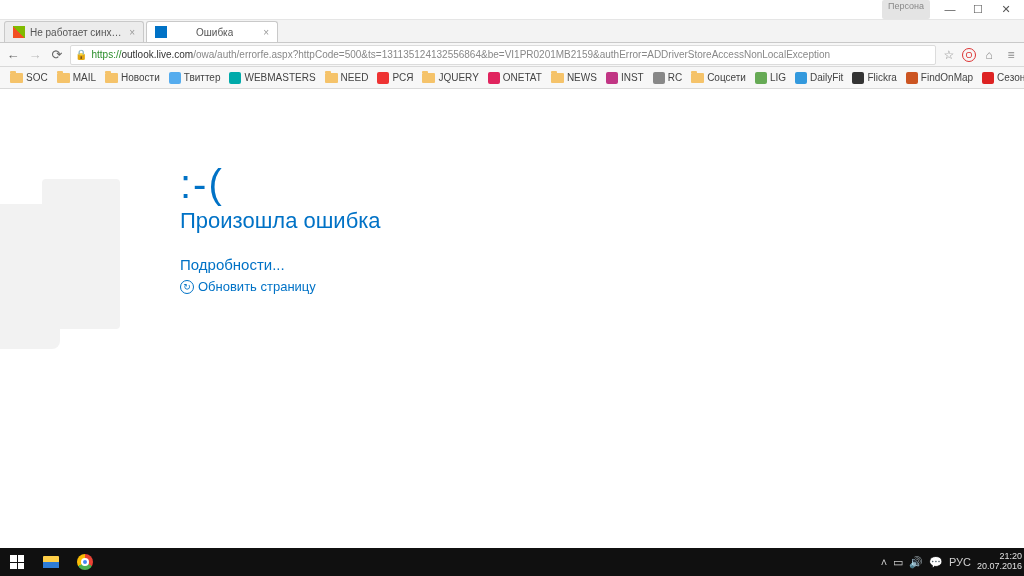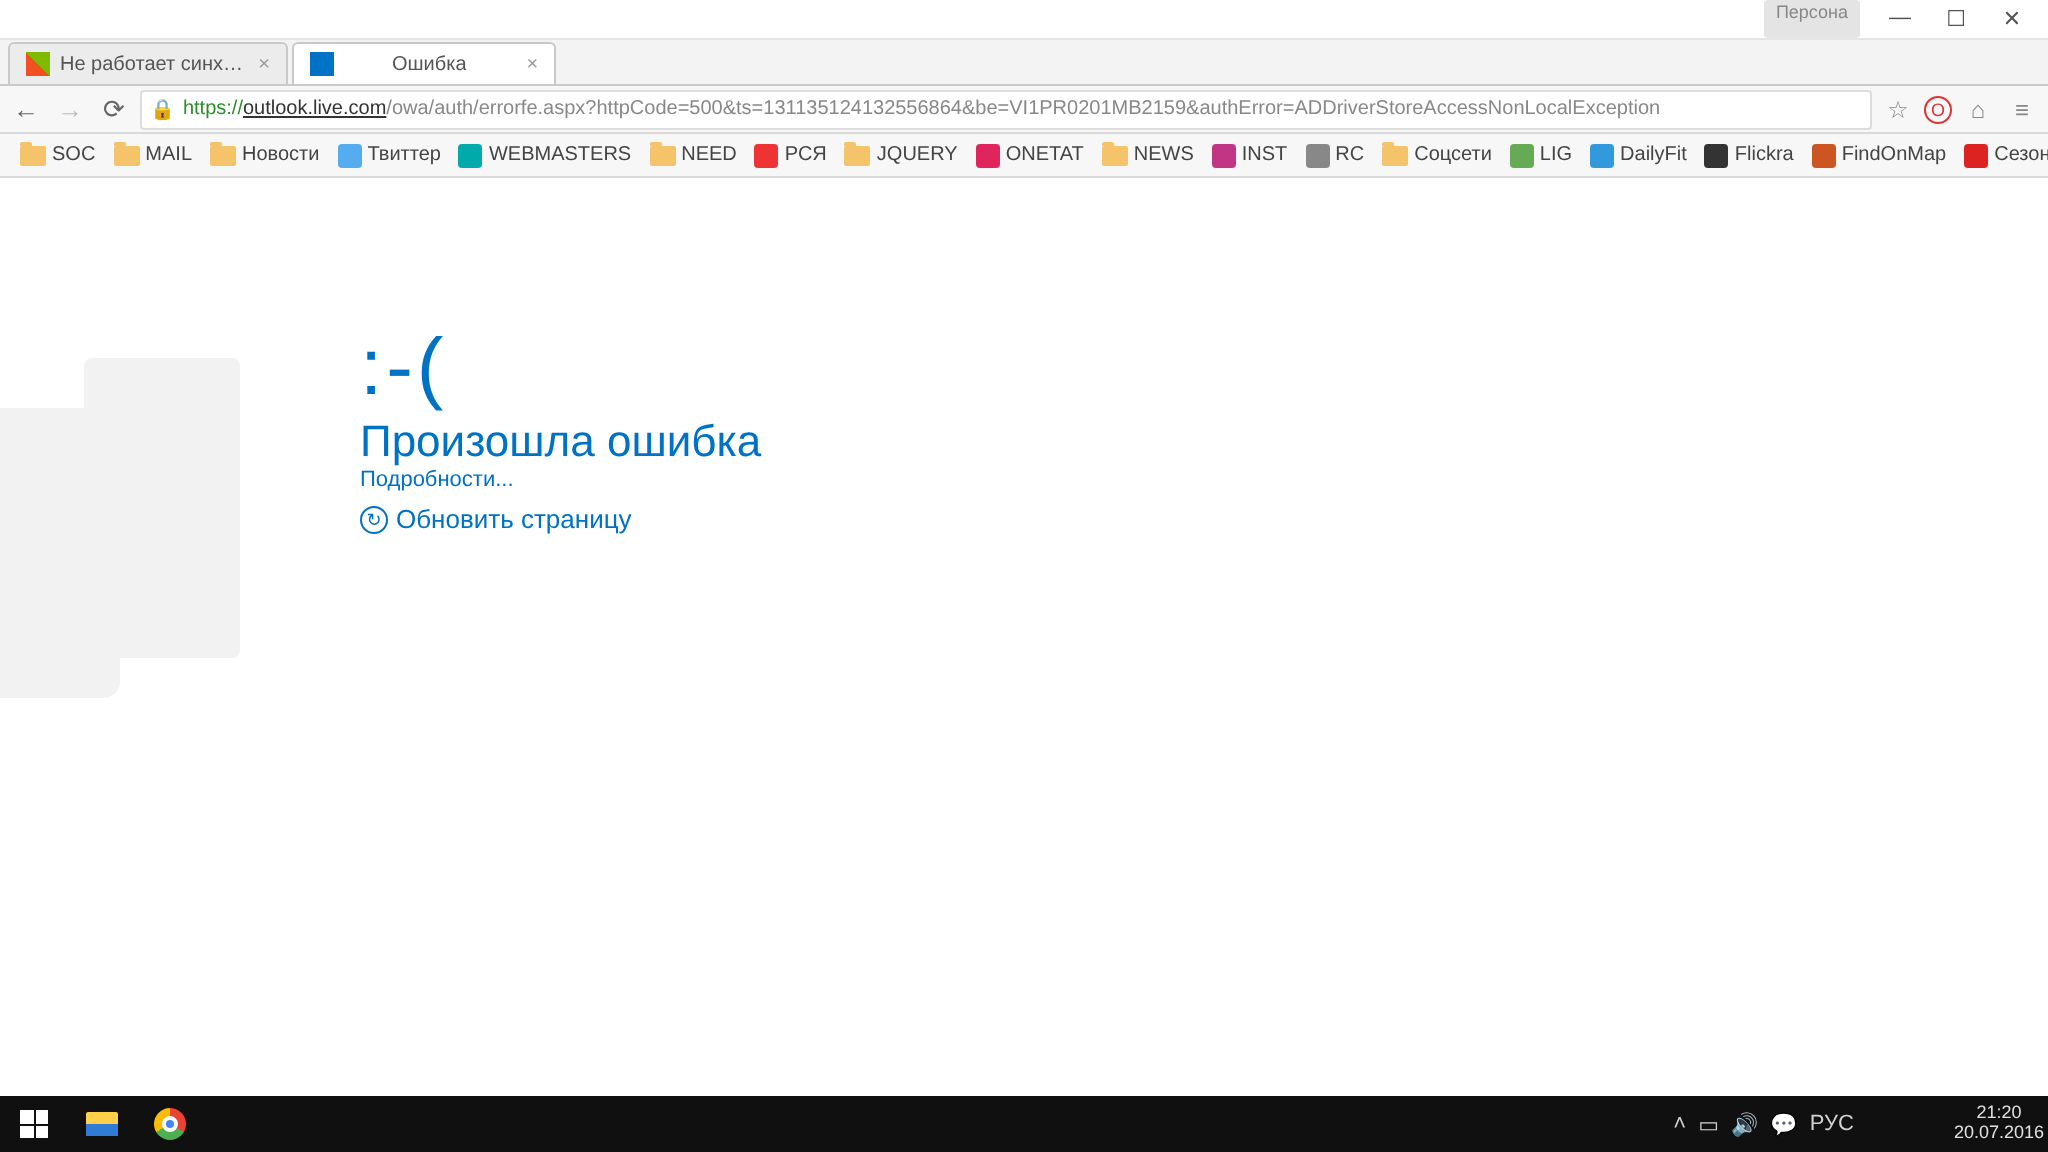--- a/index.html
+++ b/index.html
@@ -17,49 +17,49 @@
   .tab .tablabel { white-space:nowrap; overflow:hidden; text-overflow:ellipsis; flex:1;}
   .tab .tabclose { margin-left:6px; font-size:10px; color:#999; }
   .fi-ms { background:linear-gradient(45deg,#f25022 50%, #7fba00 50%); }
   .fi-ol { background:#0072c6; }
   
   .addrrow { height:24px; background:#f7f7f7; display:flex; align-items:center; padding:0 4px; border-bottom:1px solid #d9d9d9; gap:4px;}
   .navicon { width:18px; height:18px; display:flex; align-items:center; justify-content:center; color:#666; font-size:13px;}
   .addr { flex:1; display:flex; align-items:center; height:20px; background:#fff; border:1px solid #dcdcdc; border-radius:2px; padding:0 4px; font-size:10px; color:#555; overflow:hidden; white-space:nowrap;}
   .addr .lock { color:#2a8e2a; font-size:10px; margin-right:4px;}
   .addr .proto { color:#2a8e2a; }
-  .addr .host { color:#333;text-decoration:underline; }
+  .addr .host { color:#333; }
   .addr .rest { color:#888; }
   .righticon { width:18px; height:18px; display:flex; align-items:center; justify-content:center; font-size:12px; color:#888;}
   .righticon.red { color:#d33; border:1px solid #d33; border-radius:50%; width:14px; height:14px; font-size:9px;}
   
   .bmrow { height:22px; background:#f7f7f7; display:flex; align-items:center; padding:0 10px; border-bottom:1px solid #d9d9d9; gap:9px; font-size:10px; color:#444; overflow:hidden;}
   .bm { display:flex; align-items:center; gap:3px; white-space:nowrap;}
   .bm .ico { width:12px; height:12px; border-radius:2px; flex:none;}
   .folder { width:13px; height:10px; background:#f5c36a; border-radius:1px; position:relative;}
   .folder:before { content:""; position:absolute; top:-2px; left:0; width:6px; height:2px; background:#f5c36a; border-radius:1px 1px 0 0;}
   .bmrow .spacer { flex:1; }
   
   .page { position:relative; height: calc(576px - 20px - 23px - 24px - 22px - 28px); background:#fff; }
   .watermark { position:absolute; left:-20px; top:60px; width:150px; height:260px; }
   .watermark svg path, .watermark svg rect { fill:#f2f2f2; }
   .errblock { position:absolute; left:180px; top:75px; }
   .sadface { font-size:40px; color:#0072c6; font-family: "Segoe UI Light","Segoe UI",sans-serif; font-weight:300; letter-spacing:2px; line-height:1;}
   .errtitle { font-size:22px; color:#0072c6; font-weight:400; margin-top:4px; font-family:"Segoe UI Light","Segoe UI",sans-serif;}
   .errmsg { font-size:11px; color:#666; margin-top:18px; }
-  .details { font-size:11px; color:#0072c6; }
+  .details { font-size:15px; color:#0072c6; margin-top:22px; }
   .refresh { font-size:13px; color:#0072c6; margin-top:6px; display:flex; align-items:center; gap:4px;}
   .refresh .rico { width:14px; height:14px; border:1.5px solid #0072c6; border-radius:50%; display:flex; align-items:center; justify-content:center; font-size:9px;}
   
   .taskbar { position:absolute; bottom:0; left:0; right:0; height:28px; background:#101010; display:flex; align-items:center; color:#fff; font-size:9px;}
   .taskbar .tb-left { display:flex; align-items:center; height:100%; }
   .tb-btn { width:34px; height:28px; display:flex; align-items:center; justify-content:center;}
   .tb-right { margin-left:auto; display:flex; align-items:center; height:100%; padding-right:2px; gap:6px;}
   .tray-ico { font-size:11px; color:#d0d0d0;}
-  .clock { text-align:center; line-height:1.1; font-size:9px; color:#e0e0e0;margin-left:44px;}
+  .clock { text-align:right; line-height:1.1; font-size:9px; color:#e0e0e0;}
   .winlogo { width:14px; height:14px; display:grid; grid-template-columns:1fr 1fr; grid-template-rows:1fr 1fr; gap:1px;}
   .winlogo span { background:#fff;}
   .chrome-ico { width:16px; height:16px; border-radius:50%; background:conic-gradient(#ea4335 0 120deg,#4caf50 120deg 240deg,#fbbc05 240deg 360deg); position:relative;}
   .chrome-ico:after{content:"";position:absolute;inset:4px;border-radius:50%;background:#4285f4;border:2px solid #fff;}
   .explorer-ico { width:16px; height:12px; background:#ffcf48; border-radius:1px; position:relative;}
   .explorer-ico:after{content:"";position:absolute;left:0;right:0;bottom:0;height:6px;background:#2e7cd6;}
 </style>
 </head>
 <body>
 

